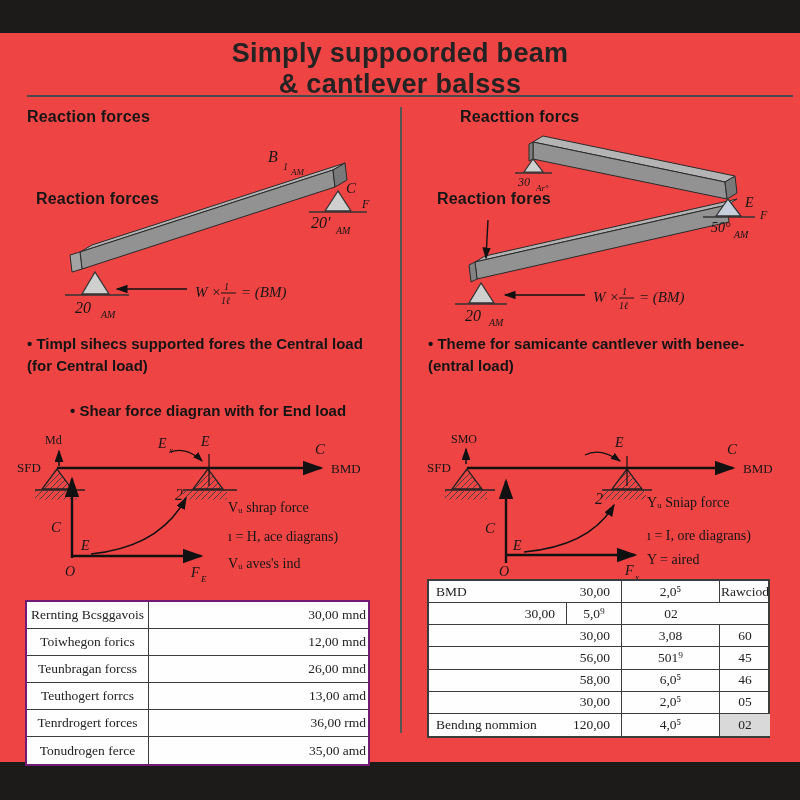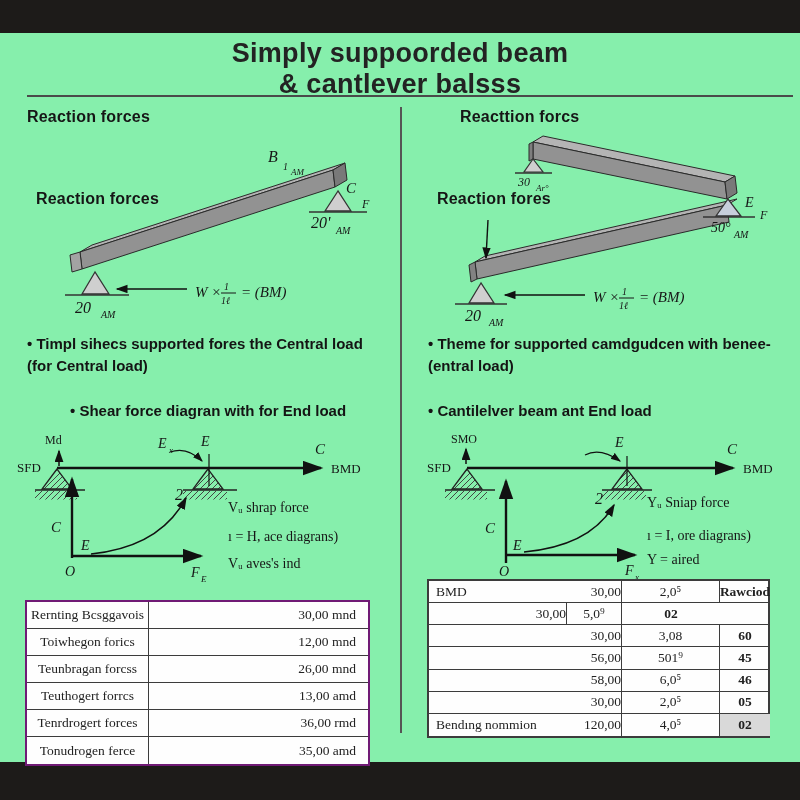--- a/index.html
+++ b/index.html
@@ -1,44 +1,44 @@
 <!DOCTYPE html>
 <html><head>
 <meta charset="utf-8">
 <style>
   html,body{margin:0;padding:0;background:#e8e8e8;}
-  .page{position:relative;width:800px;height:800px;background:#86efac;overflow:hidden;
+  .page{position:relative;width:800px;height:800px;background:#ef4444;overflow:hidden;
         font-family:"Liberation Sans",sans-serif;color:#1b1b1b;}
   .bar{position:absolute;left:0;width:800px;background:#1d1b19;}
   .bar-top{top:0;height:33px;}
   .bar-bottom{top:762px;height:38px;}
   .title{position:absolute;top:38px;left:0;width:800px;text-align:center;
          font-weight:bold;font-size:27px;line-height:1.16;color:#232323;letter-spacing:.3px;}
   .title-rule{position:absolute;top:95px;left:27px;width:766px;height:2px;background:#4a4a4a;}
   .divider{position:absolute;left:400px;top:107px;width:2px;height:626px;background:#555;}
   .h{position:absolute;font-weight:bold;font-size:16px;color:#161616;letter-spacing:.2px;}
   .bullet{position:absolute;font-weight:bold;font-size:15px;color:#141414;line-height:1.45;}
   
   .ltable{position:absolute;left:25px;top:600px;width:345px;height:166px;display:grid;
           grid-template-rows:repeat(6,1fr);border:2px solid #701a75;background:#fefefe;box-sizing:border-box;}
   .lrow{display:grid;grid-template-columns:122px 1fr;border-bottom:1.5px solid #3c3c3c;min-height:0;}
   .lrow:last-child{border-bottom:none;text-align:right;}
   .lcell{font-family:"Liberation Serif",serif;font-size:13.5px;color:#222;display:flex;align-items:center;min-height:0;}
   .lc1{justify-content:center;border-right:1.5px solid #3c3c3c;}
-  .lc2{justify-content:flex-end;padding-right:12px;}
+  .lc2{justify-content:flex-end;padding-right:2px;}
   
   .rtable{position:absolute;left:427px;top:579px;width:343px;height:159px;display:grid;
           grid-template-rows:repeat(7,1fr);border:2px solid #3c3c3c;background:#fefefe;box-sizing:border-box;}
   .rrow{display:grid;grid-template-columns:138px 55px 98px 50px;border-bottom:1.5px solid #3c3c3c;min-height:0;}
   .rrow:last-child{border-bottom:none;}
   .rcell{font-family:"Liberation Serif",serif;font-size:13.5px;color:#222;display:flex;align-items:center;min-height:0;}
   .rc1{padding-left:7px;}
-  .rc2{justify-content:flex-end;padding-right:0;border-right:1.5px solid #3c3c3c;}
+  .rc2{justify-content:flex-end;padding-right:11px;border-right:1.5px solid #3c3c3c;}
   .rc3{justify-content:center;border-right:1.5px solid #3c3c3c;}
-  .rc4{justify-content:center;font-weight:bold;}
+  .rc4{justify-content:center;}
   .hl{background:#d9d9d9;}
   
   .mt{font-family:"Liberation Serif",serif;font-style:italic;fill:#161616;}
   .rt{font-family:"Liberation Serif",serif;fill:#161616;}
   svg{position:absolute;overflow:visible;}
 </style>
 </head>
 <body>
 
 <div class="page">
@@ -217,24 +217,23 @@
     <g>
       <text class="mt" x="168" y="177" font-size="15">W ×</text>
       <text class="mt" x="197" y="170" font-size="10">1</text>
       <line x1="194" y1="173" x2="209" y2="173" stroke="#161616" stroke-width="1"></line>
       <text class="mt" x="194" y="184" font-size="10">1ℓ</text>
       <text class="mt" x="214" y="177" font-size="15">= (BM)</text>
     </g>
   </svg>
 
   <div class="bullet" style="left:428px;top:333px;width:360px;">
-    <div>• Theme for supported camdgudcen with benee-</div>
+    <div>• Theme for samicante cantlever with benee-</div>
     <div>(entral load)</div>
   </div>
-  <div class="bullet" style="left:428px;top:400px;width:360px;">• Cantilelver beam ant End load</div>
 
   <svg style="left:425px;top:428px;" width="370" height="155" viewBox="0 0 370 155">
     <defs>
       <marker id="arwC" markerWidth="9" markerHeight="8" refX="7.5" refY="3" orient="auto">
         <path d="M0,0 L8.5,3 L0,6 Z" fill="#111"></path>
       </marker>
       <pattern id="hatchC" patternUnits="userSpaceOnUse" width="6" height="6">
         <path d="M0,6 L6,0" stroke="#444" stroke-width="1"></path>
       </pattern>
     </defs>

